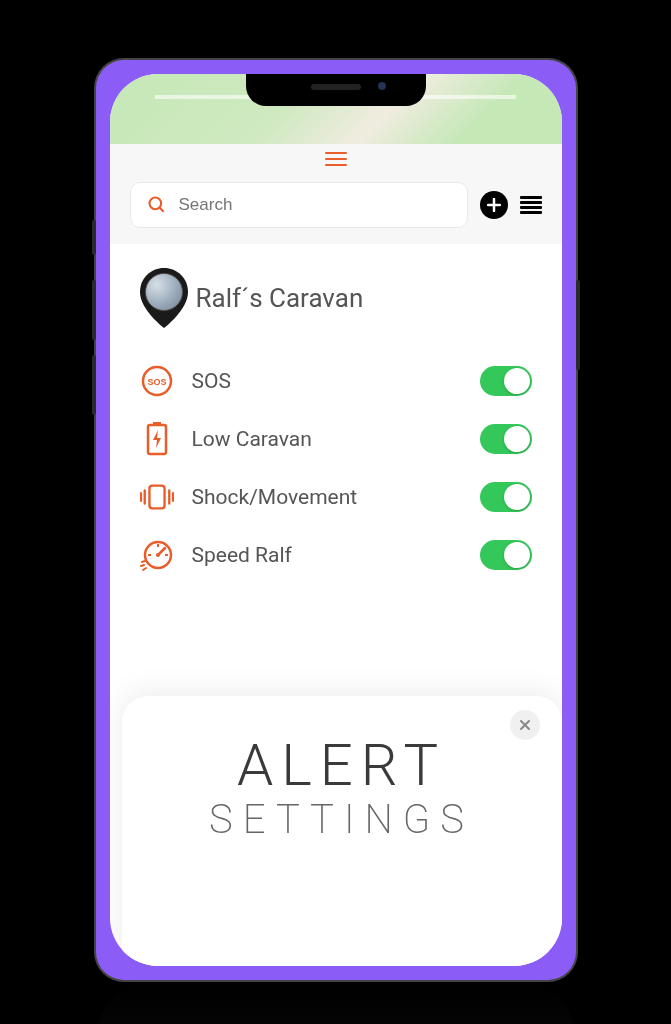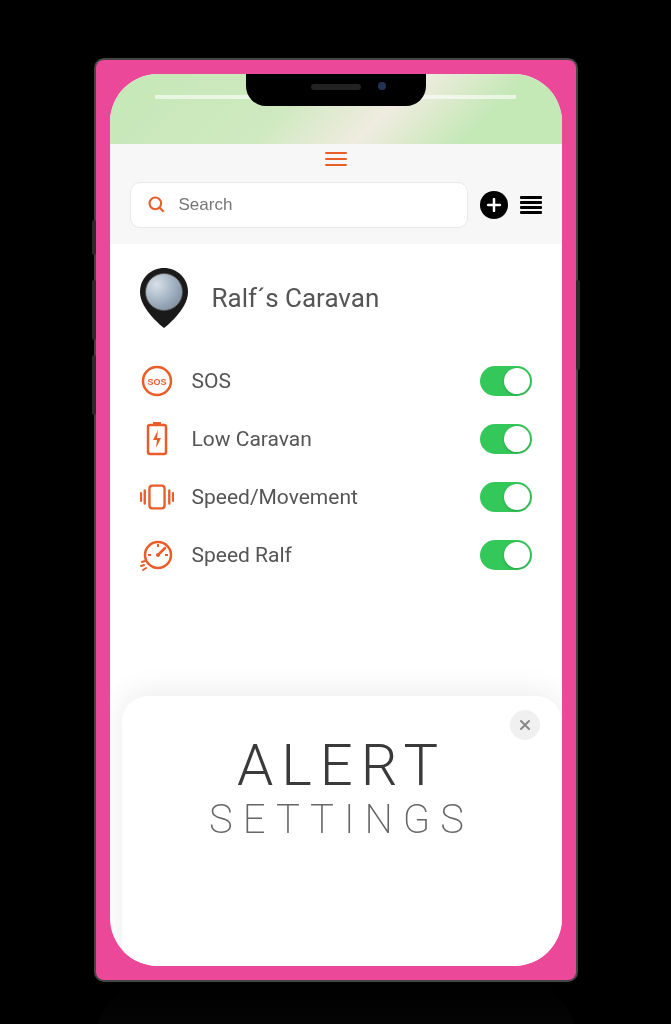--- a/index.html
+++ b/index.html
@@ -12,22 +12,22 @@
       min-height: 1024px;
       width: 671px;
       font-family: -apple-system, BlinkMacSystemFont, "Segoe UI", Roboto, sans-serif;
     }
 
     .phone-frame {
       position: relative;
       margin-top: 60px;
       width: 480px;
       height: 920px;
-      background: #ec4899;
-      border-radius: 8px;
+      background: #8b5cf6;
+      border-radius: 28px;
       padding: 14px;
       box-shadow: 0 0 0 2px #444, 0 30px 60px rgba(0,0,0,0.7);
     }
 
     .phone-notch {
       position: absolute;
       top: 14px;
       left: 50%;
       transform: translateX(-50%);
       width: 180px;
@@ -174,21 +174,21 @@
     }
 
     .content {
       background: #fff;
       padding: 24px 30px 0;
     }
 
     .device-header {
       display: flex;
       align-items: center;
-      gap: 24px;
+      gap: 8px;
       margin-bottom: 36px;
     }
 
     .pin {
       position: relative;
       width: 48px;
       height: 60px;
     }
 
     .pin svg { display: block; }
@@ -395,21 +395,21 @@
         </div>
 
         <div class="alert-row">
           <div class="alert-icon">
             <svg width="36" height="30" viewBox="0 0 36 30">
               <rect x="10" y="3" width="16" height="24" rx="3" fill="none" stroke="#e85d2a" stroke-width="2.5"></rect>
               <path d="M5 8v14M1 11v8" stroke="#e85d2a" stroke-width="2.5" stroke-linecap="round"></path>
               <path d="M31 8v14M35 11v8" stroke="#e85d2a" stroke-width="2.5" stroke-linecap="round"></path>
             </svg>
           </div>
-          <div class="alert-label">Speed/Movement</div>
+          <div class="alert-label">Shock/Movement</div>
           <div class="toggle"></div>
         </div>
 
         <div class="alert-row">
           <div class="alert-icon">
             <svg width="34" height="34" viewBox="0 0 34 34">
               <circle cx="18" cy="17" r="13" fill="none" stroke="#e85d2a" stroke-width="2.5"></circle>
               <circle cx="18" cy="17" r="2" fill="#e85d2a"></circle>
               <line x1="18" y1="17" x2="25" y2="10" stroke="#e85d2a" stroke-width="2.5" stroke-linecap="round"></line>
               <line x1="18" y1="6" x2="18" y2="9" stroke="#e85d2a" stroke-width="2"></line>

